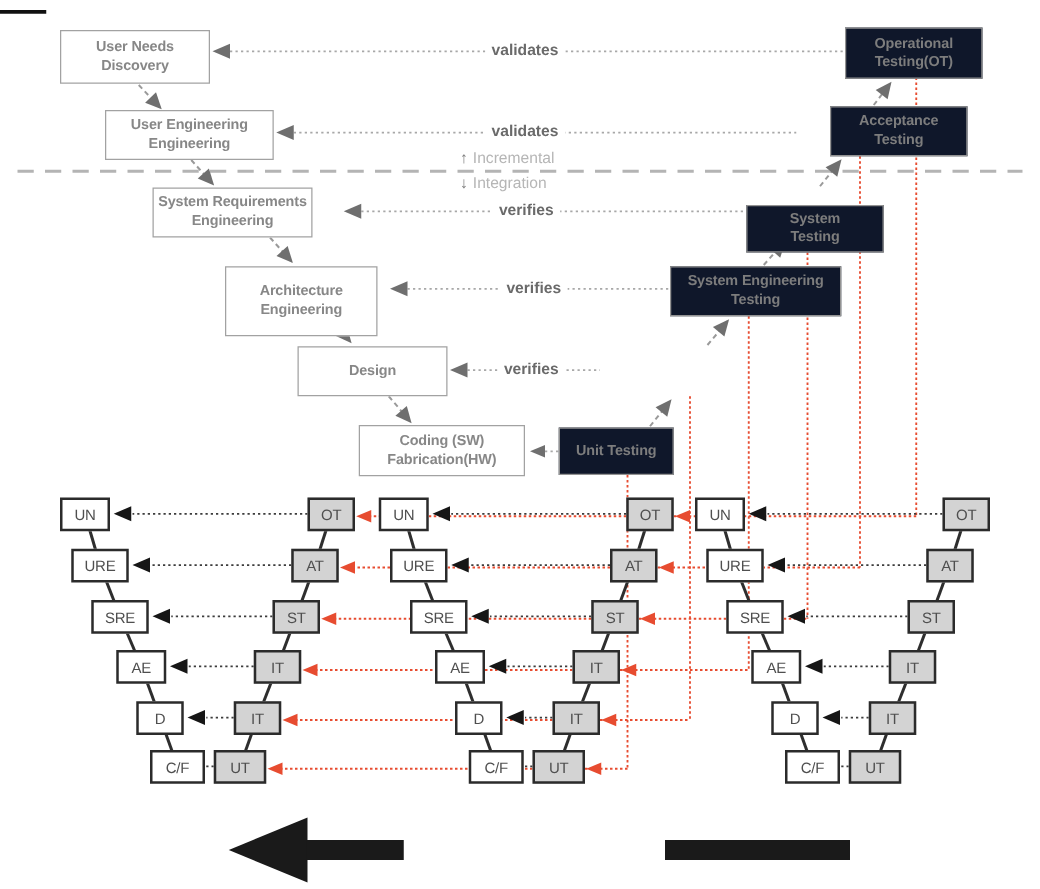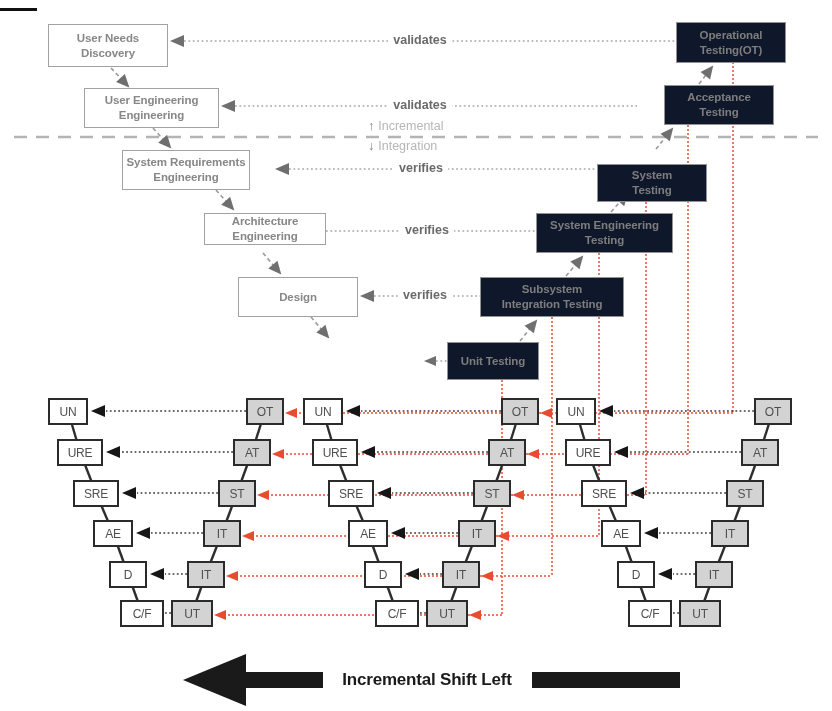--- a/index.html
+++ b/index.html
@@ -193,47 +193,47 @@
 Discovery</span>
     </div>
   <div class="bb bleft" style="left:84px;top:88px;width:135px;height:40px">
       <span>User Engineering
 Engineering</span>
     </div>
   <div class="bb bleft" style="left:122px;top:150px;width:128px;height:40px">
       <span>System Requirements
 Engineering</span>
     </div>
-  <div class="bb bleft" style="left:204px;top:213px;width:122px;height:32px">
+  <div class="bb bleft" style="left:180px;top:213px;width:122px;height:56px">
       <span>Architecture
 Engineering</span>
     </div>
   <div class="bb bleft" style="left:238px;top:277px;width:120px;height:40px">
       <span>Design</span>
+    </div>
+  <div class="bb bleft" style="left:287px;top:340px;width:133px;height:41px">
+      <span>Coding (SW)
+Fabrication(HW)</span>
     </div>
 
   <div class="bb bright" style="left:676px;top:22px;width:110px;height:41px">
       <span>Operational
 Testing(OT)</span>
     </div>
   <div class="bb bright" style="left:664px;top:85px;width:110px;height:40px">
       <span>Acceptance
 Testing</span>
     </div>
   <div class="bb bright" style="left:597px;top:164px;width:110px;height:38px">
       <span>System
 Testing</span>
     </div>
   <div class="bb bright" style="left:536px;top:213px;width:137px;height:40px">
       <span>System Engineering
 Testing</span>
-    </div>
-  <div class="bb bright" style="left:480px;top:277px;width:144px;height:40px">
-      <span>Subsystem
-Integration Testing</span>
     </div>
   <div class="bb bright" style="left:447px;top:342px;width:92px;height:38px">
       <span>Unit Testing</span>
     </div>
 
   <div class="rel" style="left:420px;top:32px">validates</div>
   <div class="rel" style="left:420px;top:97px">validates</div>
   <div class="rel" style="left:421px;top:160px">verifies</div>
   <div class="rel" style="left:427px;top:222px">verifies</div>
   <div class="rel" style="left:425px;top:287px">verifies</div>
@@ -279,15 +279,14 @@
   <div class="mb" style="left:601px;top:520px;width:40px;height:27px">AE</div>
   <div class="mb" style="left:617px;top:561px;width:38px;height:27px">D</div>
   <div class="mb" style="left:628px;top:600px;width:44px;height:27px">C/F</div>
   <div class="mb test" style="left:754px;top:398px;width:38px;height:27px">OT</div>
   <div class="mb test" style="left:741px;top:439px;width:38px;height:27px">AT</div>
   <div class="mb test" style="left:726px;top:480px;width:38px;height:27px">ST</div>
   <div class="mb test" style="left:711px;top:520px;width:38px;height:27px">IT</div>
   <div class="mb test" style="left:695px;top:561px;width:38px;height:27px">IT</div>
   <div class="mb test" style="left:679px;top:600px;width:42px;height:27px">UT</div>
 
-  <div class="shift-label" style="left:427px;top:670px">Incremental Shift Left</div>
 
 </div>
 
 </body></html>

